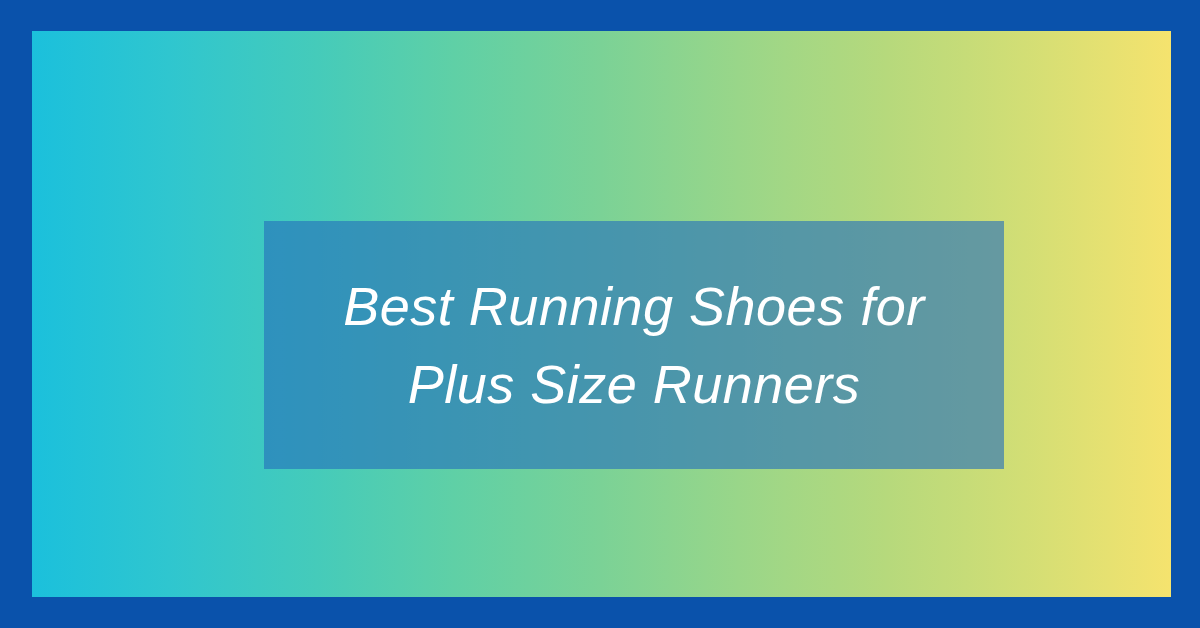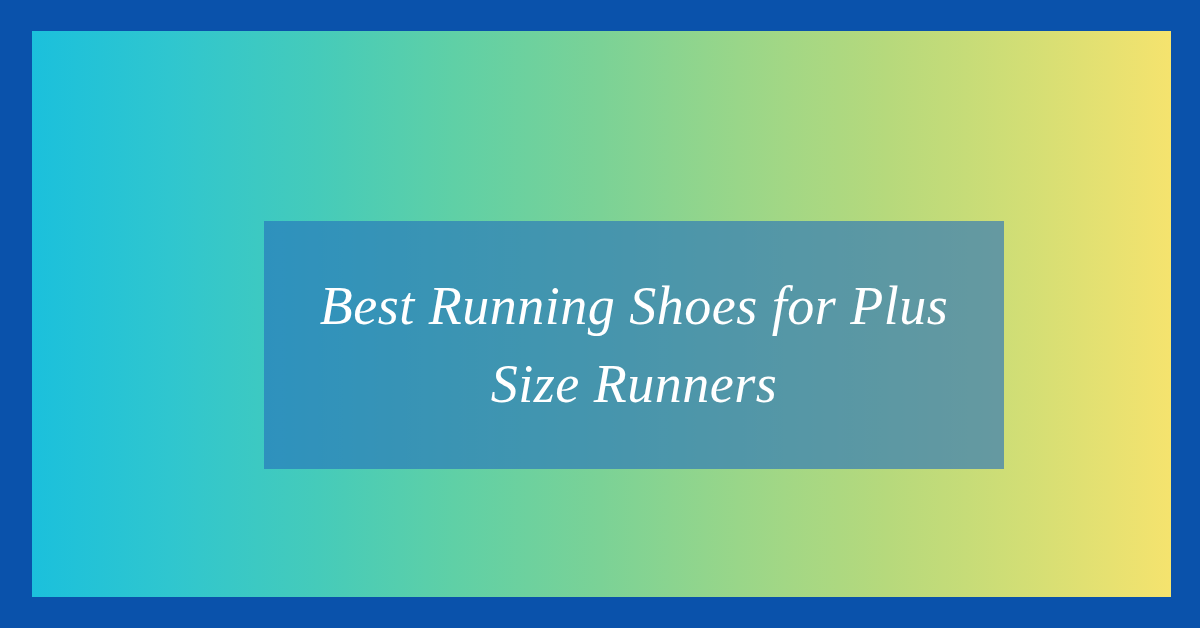--- a/index.html
+++ b/index.html
@@ -56,21 +56,21 @@
     display: flex;
     align-items: center;
     justify-content: center;
     box-sizing: border-box;
     padding: 10px 28px;
   }
 
   .title-text {
     margin: 0;
     color: #ffffff;
-    font-family: Liberation Serif, serif;
+    font-family: Liberation Sans, sans-serif;
     font-style: italic;
     font-weight: 400;
     font-size: 54px;
     line-height: 1.45;
     text-align: center;
     letter-spacing: 0.5px;
     white-space: pre-line;
     text-rendering: optimizeLegibility;
   }
 </style>

